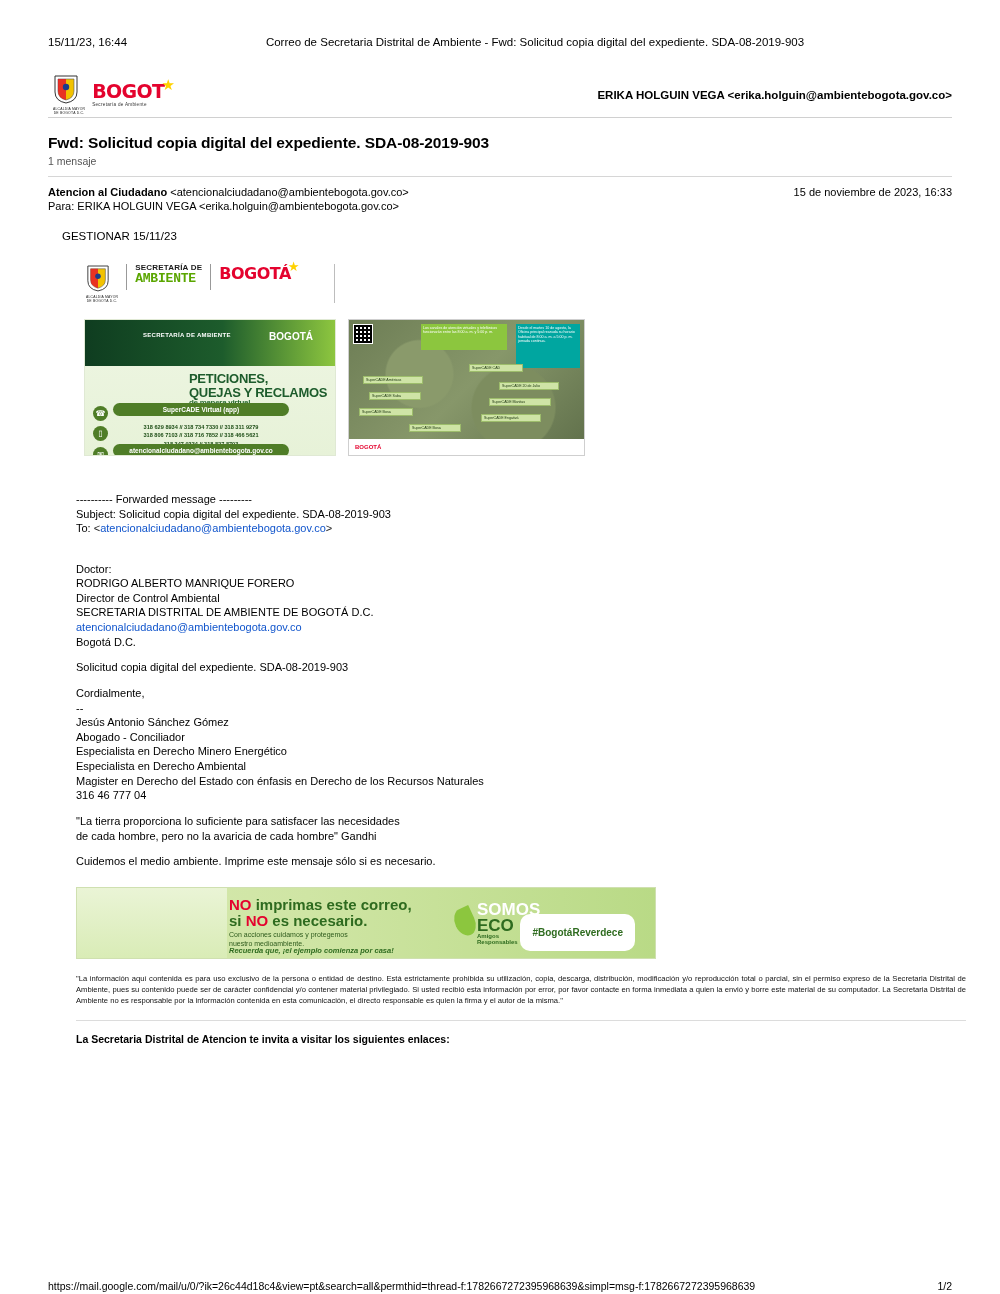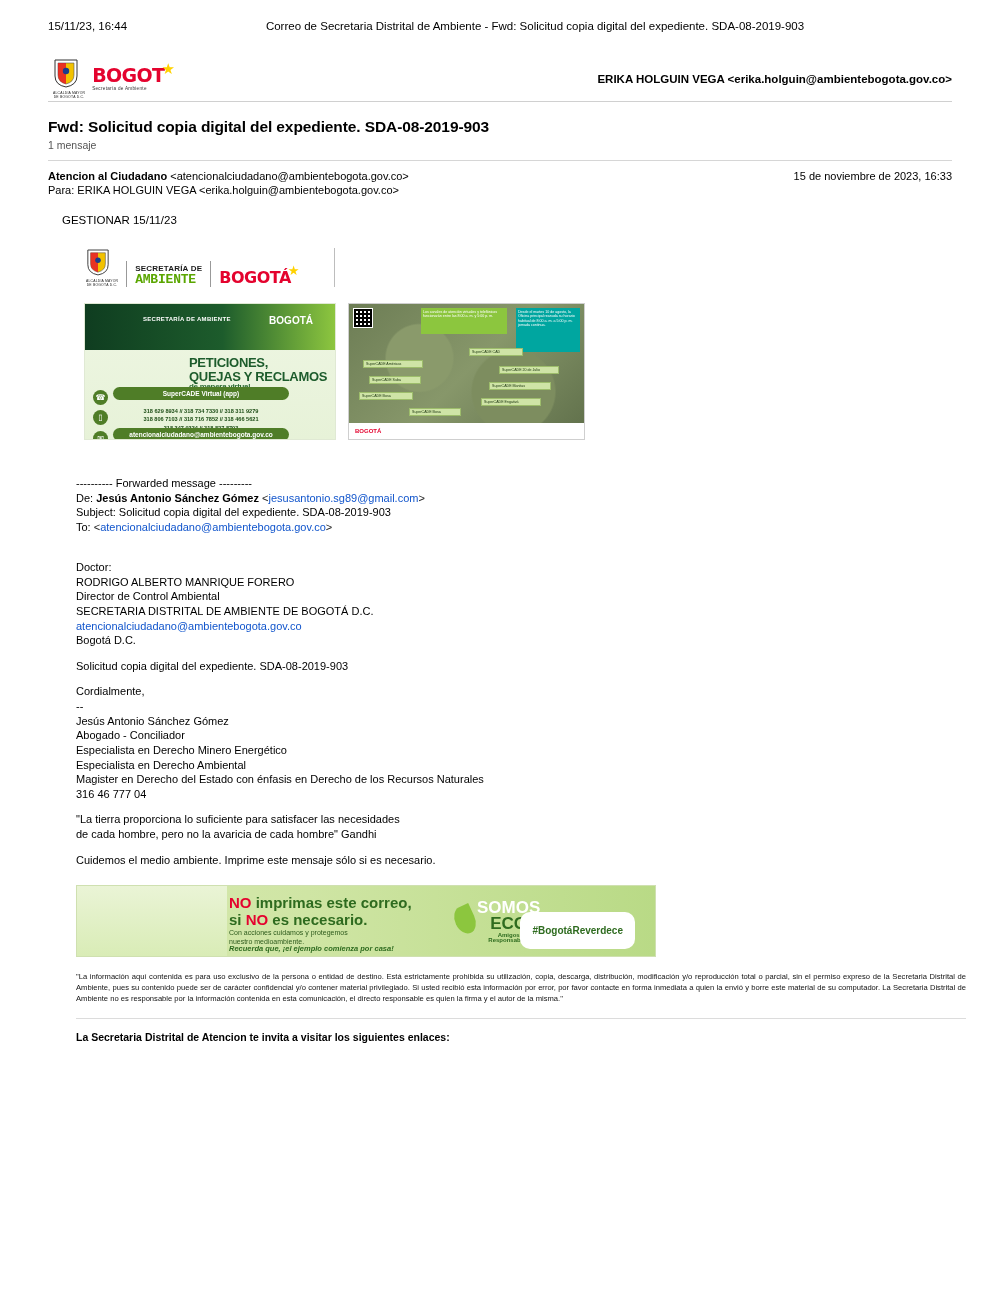--- a/index.html
+++ b/index.html
@@ -23,20 +23,21 @@
     box-sizing: border-box;
     padding: 0 48px;
   }
   
   .print-header {
     display: flex;
     align-items: baseline;
     font-size: 11.5px;
     padding-top: 20px;
     color: #000;
+    margin-top: 16px;
   }
   .print-header .ph-date {
     width: 210px;
     flex: none;
   }
   .print-header .ph-title {
     flex: 1;
     text-align: center;
     padding-right: 140px;
   }
@@ -124,21 +125,21 @@
   
   .inst {
     display: flex;
     align-items: stretch;
     gap: 0;
     margin: 14px 0 10px 14px;
   }
   .inst-logos {
     width: 258px;
     display: flex;
-    align-items: flex-end;
+    align-items: flex-start;
     gap: 8px;
     padding-left: 10px;
     box-sizing: border-box;
   }
   .inst-divider {
     width: 1px;
     background: #bdbdbd;
     margin: 0 18px 0 0;
   }
   .inst-text { padding-top: 4px; }
@@ -321,21 +322,20 @@
     position:absolute; left:152px; top:42px;
     font-size: 7px; color:#2d5a1c; line-height:1.3;
   }
   .eco-rec {
     position:absolute; left:152px; top:58px;
     font-size: 7.5px; font-weight:bold; color:#2e6b1f; font-style: italic;
   }
   .eco-somos {
     position:absolute; left: 400px; top: 14px;
     font-size: 17px; font-weight:bold; color:#ffffff; line-height:.95;
-    text-align:center;
   }
   .eco-somos small { display:block; font-size:6px; color:#2e6b1f; font-weight:bold;}
   .eco-hash {
     position:absolute; right: 20px; top: 26px;
     background:#ffffff; border-radius: 10px; padding: 13px 12px;
     font-size: 10px; font-weight:bold; color:#2e6b1f;
   }
   .eco-leaf {
     position:absolute; left: 378px; top: 20px; width: 20px; height: 28px;
     background: #8cc63e;
@@ -482,25 +482,20 @@
         <div class="map-card" style="left:132px;top:94px;width:60px;">SuperCADE Engativá</div>
         <div class="map-card" style="left:60px;top:104px;width:52px;">SuperCADE Bosa</div>
         <div class="map-bottombar">
           <span class="b1">BOGOTÁ</span>
         </div>
       </div>
     </div>
 
     <div class="fwd">
       <div>---------- Forwarded message ---------</div>
-      <div>
-        <span>De:</span>
-        <strong>Jesús Antonio Sánchez Gómez</strong>
-        <span class="sep">&lt;</span><a href="#" class="lnk">jesusantonio.sg89@gmail.com</a><span class="sep">&gt;</span>
-      </div>
       <div>Subject: Solicitud copia digital del expediente. SDA-08-2019-903</div>
       <div>
         <span>To:</span>
         <span class="sep">&lt;</span><a href="#" class="lnk">atencionalciudadano@ambientebogota.gov.co</a><span class="sep">&gt;</span>
       </div>
     </div>
 
     <div class="mail-body">
       <p>
         <span>Doctor:</span><br>
@@ -545,13 +540,17 @@
 Responsables</small>
       </div>
       <div class="eco-hash">#BogotáReverdece</div>
     </div>
 
     <div class="legal">"La información aquí contenida es para uso exclusivo de la persona o entidad de destino. Está estrictamente prohibida su utilización, copia, descarga, distribución, modificación y/o reproducción total o parcial, sin el permiso expreso de la Secretaria Distrital de Ambiente, pues su contenido puede ser de carácter confidencial y/o contener material privilegiado. Si usted recibió esta información por error, por favor contacte en forma inmediata a quien la envió y borre este material de su computador. La Secretaria Distrital de Ambiente no es responsable por la información contenida en esta comunicación, el directo responsable es quien la firma y el autor de la misma."</div>
     <hr class="legal-rule">
     <div class="invita">La Secretaria Distrital de Atencion te invita a visitar los siguientes enlaces:</div>
   </div>
 
+  <div class="footer">
+    <div>https://mail.google.com/mail/u/0/?ik=26c44d18c4&amp;view=pt&amp;search=all&amp;permthid=thread-f:1782667272395968639&amp;simpl=msg-f:1782667272395968639</div>
+    <div>1/2</div>
+  </div>
 </div>
 
 </body></html>

